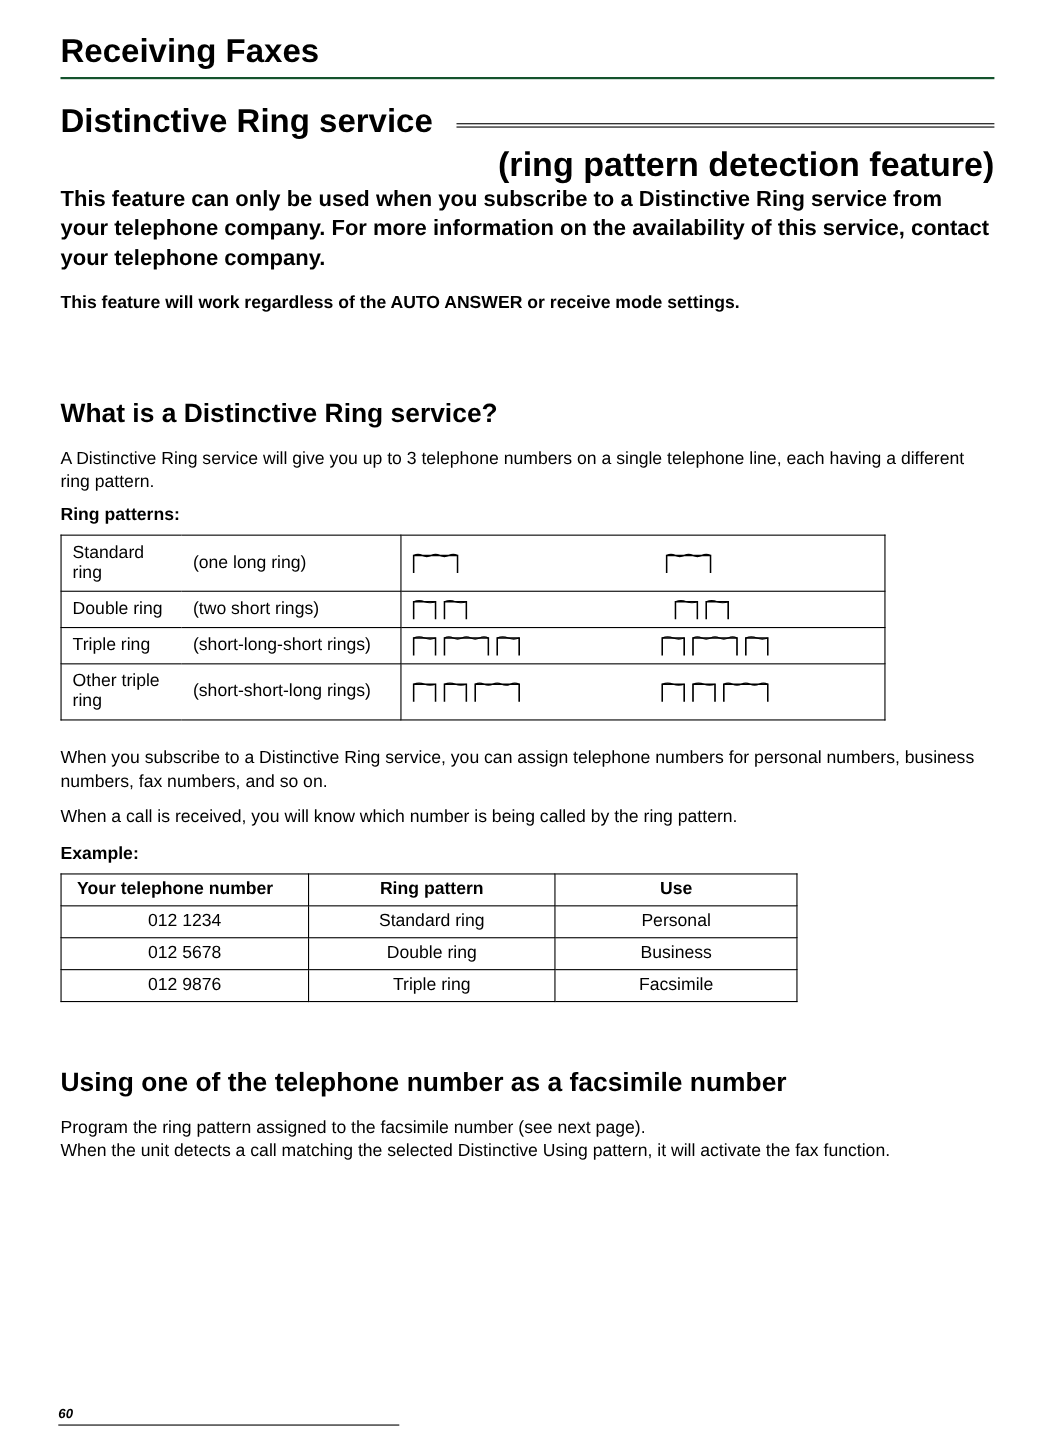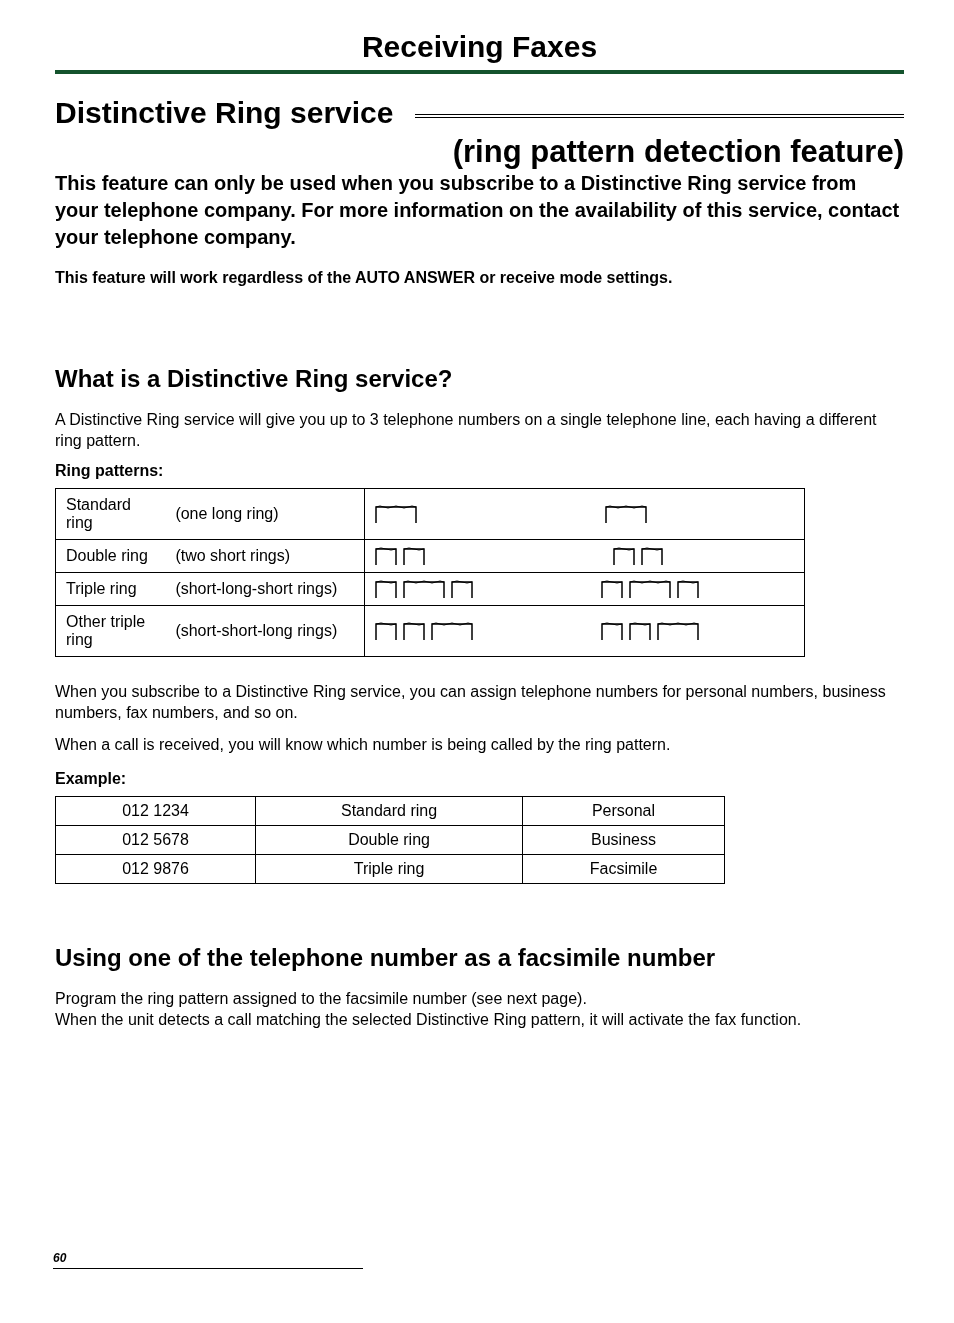--- a/index.html
+++ b/index.html
@@ -8,23 +8,22 @@
     font-family: Arial, Helvetica, sans-serif;
     background: #fff;
     color: #000;
     width: 954px;
     padding: 30px 50px 30px 55px;
   }
   .page-header {
     font-size: 30px;
     font-weight: 700;
     padding-bottom: 6px;
-    border-bottom: 4px solid #14532d;
+    border-bottom: 2px solid #14532d;
     margin-bottom: 22px;
-    text-align: center;
   }
   .title-row {
     display: flex;
     align-items: center;
     gap: 22px;
     margin-bottom: 4px;
   }
   .title-text {
     font-size: 30px;
     font-weight: 700;
@@ -263,35 +262,40 @@
 </tbody>
   </table>
 
 <div class="body">When you subscribe to a Distinctive Ring service, you can assign telephone numbers for personal numbers, business numbers, fax numbers, and so on.</div>
 <div class="body" style="margin-bottom:14px">When a call is received, you will know which number is being called by the ring pattern.</div>
 
 <div class="label-bold">Example:</div>
 
 <table class="example-table">
   <tbody>
+      <tr>
+    <th style="width:225px;text-align:left;padding-left:14px">Your telephone number</th>
+    <th style="width:225px">Ring pattern</th>
+    <th style="width:220px">Use</th>
+  </tr>
   <tr>
     <td class="left">012 1234</td>
     <td>Standard ring</td>
     <td>Personal</td>
   </tr>
   <tr>
     <td class="left">012 5678</td>
     <td>Double ring</td>
     <td>Business</td>
   </tr>
   <tr>
     <td class="left">012 9876</td>
     <td>Triple ring</td>
     <td>Facsimile</td>
   </tr>
 </tbody>
   </table>
 
 <div class="h2">Using one of the telephone number as a facsimile number</div>
 <div class="body" style="margin-bottom:0">Program the ring pattern assigned to the facsimile number (see next page).</div>
-<div class="body">When the unit detects a call matching the selected Distinctive Ring pattern, it will activate the fax function.</div>
+<div class="body">When the unit detects a call matching the selected Distinctive Using pattern, it will activate the fax function.</div>
 
 <div class="page-num">60</div>
 
 </body></html>

